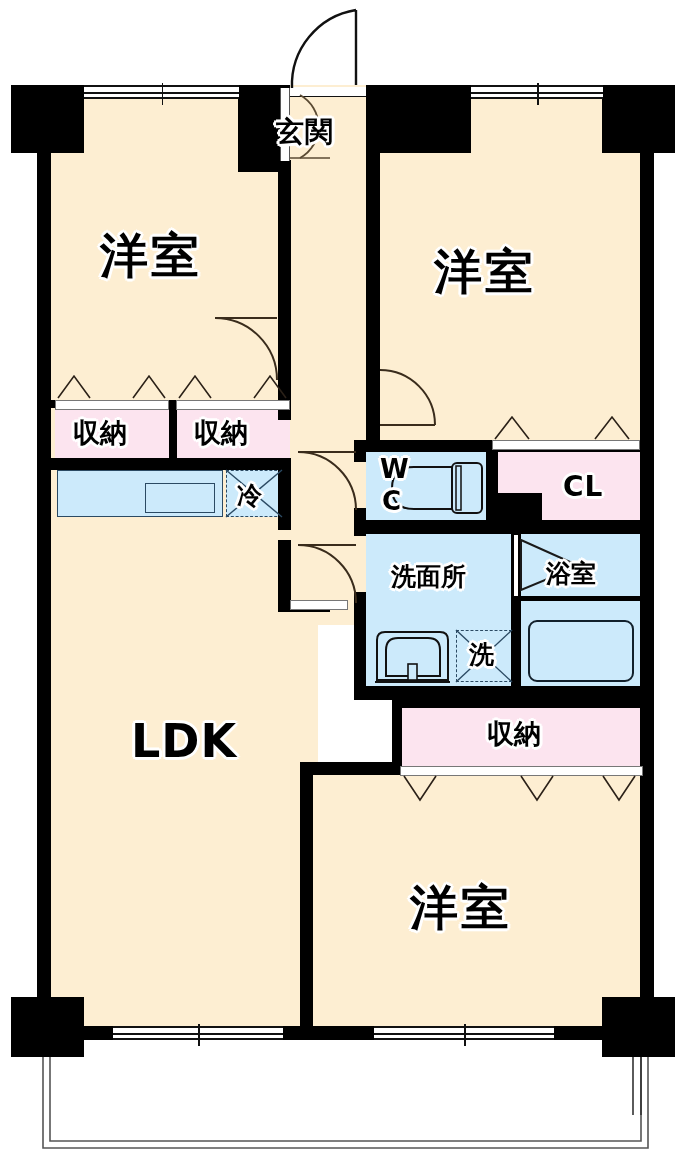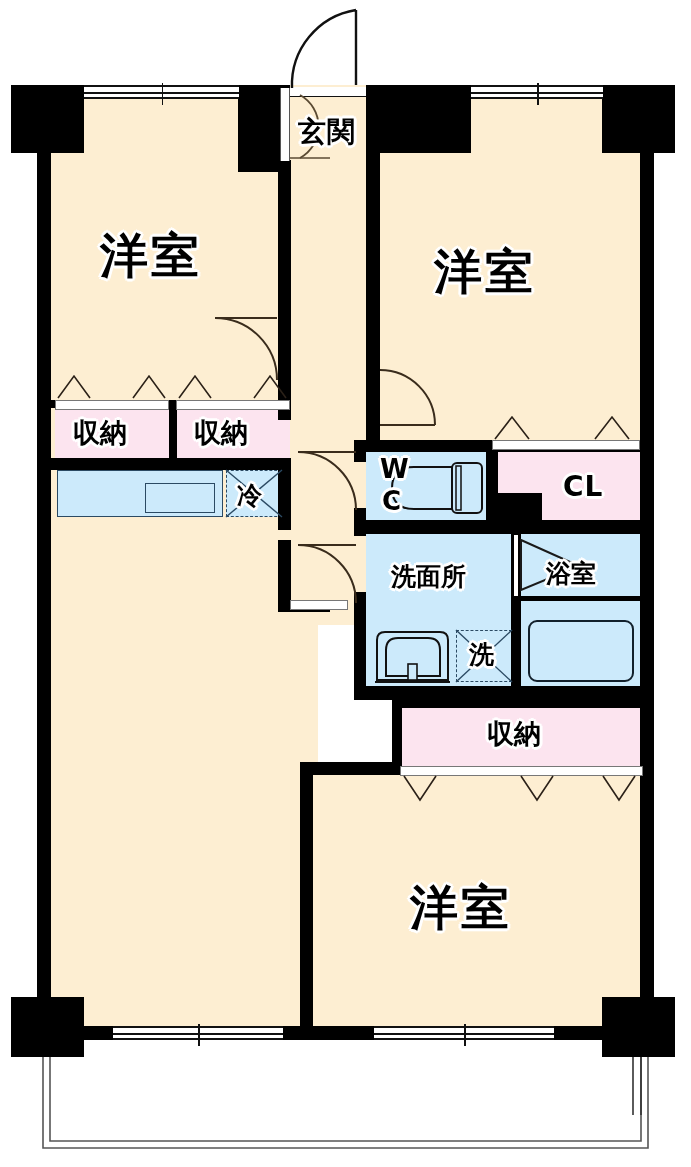--- a/index.html
+++ b/index.html
@@ -211,24 +211,25 @@
     </g>
 
     <g stroke="#333" stroke-width="1.6">
       <line x1="633" y1="1057" x2="633" y2="1115"></line>
       <line x1="641" y1="1057" x2="641" y2="1115"></line>
     </g>
   </svg>
 
   <div class="lbl lbl-jp" style="left:100px;top:224px;font-size:48px;letter-spacing:3px;">洋室</div>
 
-  <div class="lbl lbl-jp" style="left:298px;top:113px;font-size:28px;letter-spacing:1px;">玄関</div>
+  <div class="lbl lbl-jp" style="left:276px;top:113px;font-size:28px;letter-spacing:1px;">玄関</div>
 
   <div class="lbl lbl-jp" style="left:434px;top:240px;font-size:48px;letter-spacing:3px;">洋室</div>
 
+  <div class="lbl" style="left:131px;top:714px;font-size:46px;letter-spacing:1px;">LDK</div>
 
   <div class="lbl lbl-jp" style="left:410px;top:876px;font-size:48px;letter-spacing:3px;">洋室</div>
 
   <div class="lbl lbl-jp" style="left:391px;top:560px;font-size:25px;letter-spacing:0px;">洗面所</div>
 
   <div class="lbl lbl-jp" style="left:546px;top:557px;font-size:25px;letter-spacing:0px;">浴室</div>
 
   <div class="lbl" style="left:380px;top:454px;font-size:26px;">W</div>
   <div class="lbl" style="left:382px;top:486px;font-size:26px;">C</div>
 

